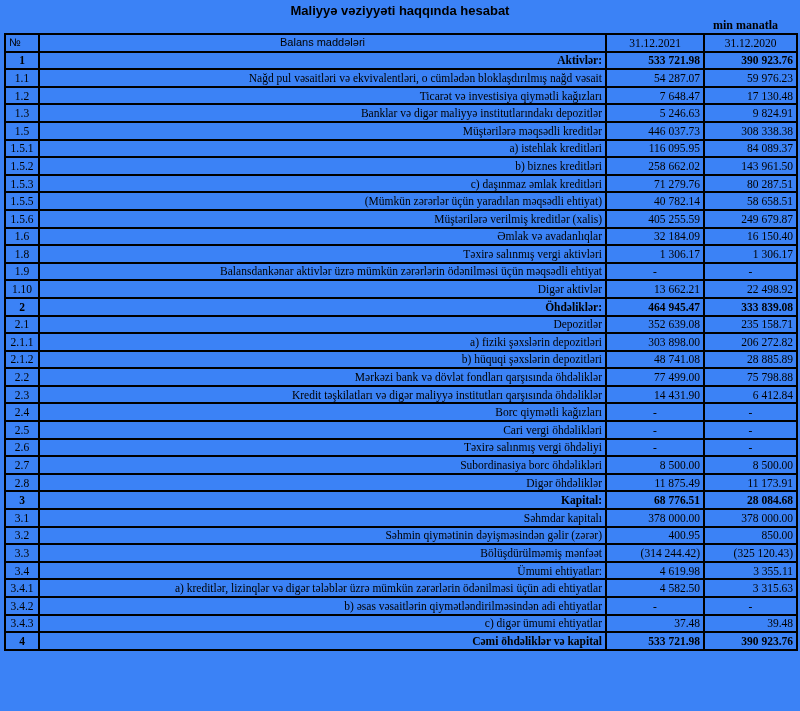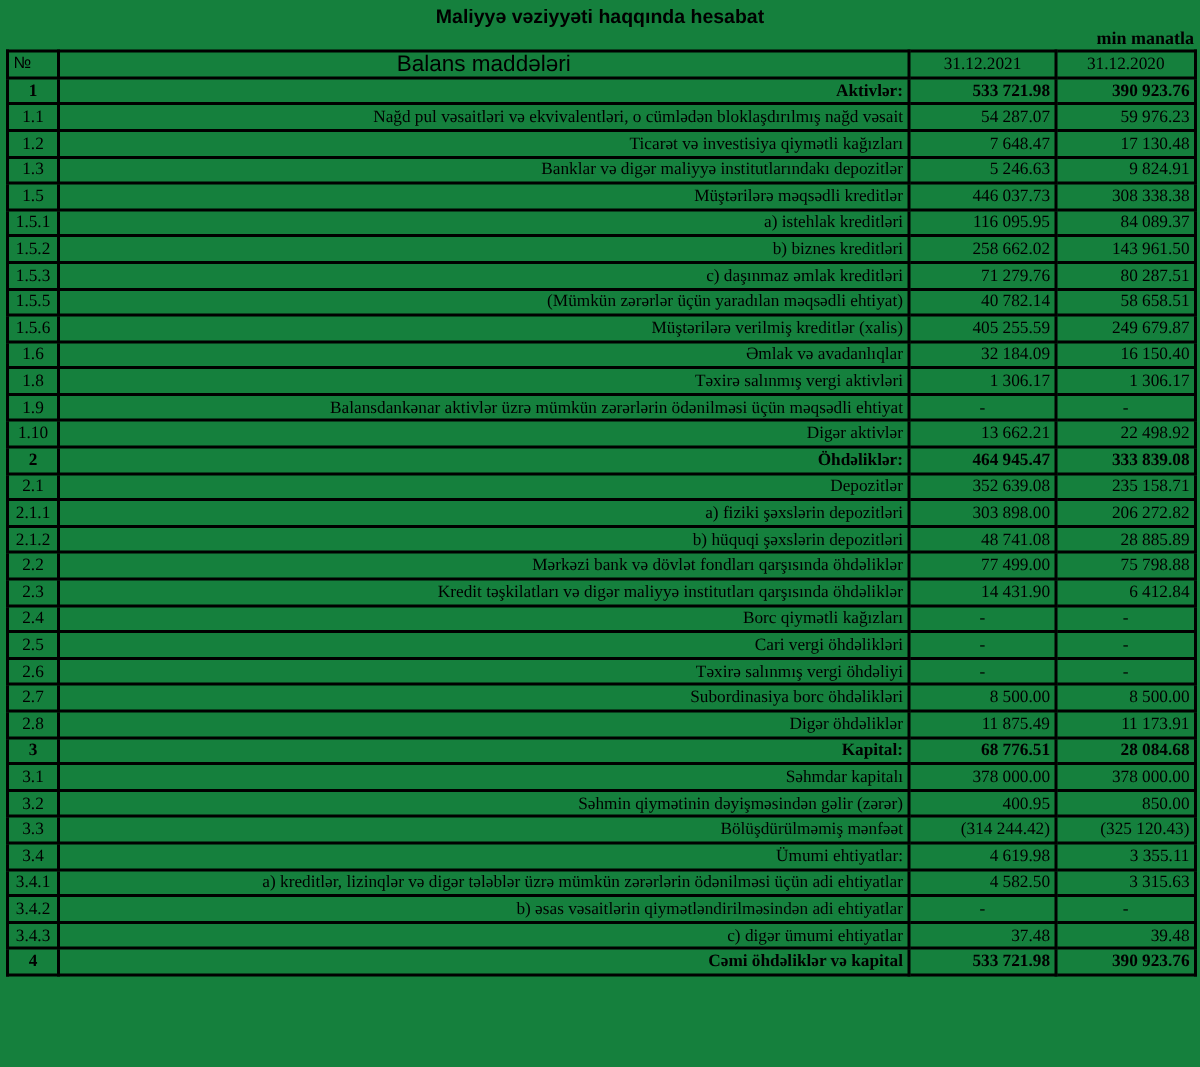--- a/index.html
+++ b/index.html
@@ -4,36 +4,36 @@
 <style>
   html, body {
     margin: 0;
     padding: 0;
     background: #ffffff;
   }
   .page {
     position: relative;
     width: 800px;
     height: 711px;
-    background: #15803d;
+    background: #3b82f6;
     color: #000000;
     overflow: hidden;
   }
   .title {
     text-align: center;
     font-family: "Liberation Sans", sans-serif;
     font-weight: bold;
     font-size: 13px;
     padding-top: 4px;
     line-height: 14px;
   }
   .unit-note {
     position: absolute;
     top: 19px;
-    right: 4px;
+    right: 22px;
     font-family: "Liberation Serif", serif;
     font-weight: bold;
     font-size: 12px;
     line-height: 13px;
   }
   table.balance {
     position: absolute;
     top: 33px;
     left: 4px;
     width: 792px;
@@ -53,21 +53,21 @@
     font-weight: normal;
   }
   th.h-no {
     text-align: left;
     font-family: "Liberation Sans", sans-serif;
     font-size: 11px;
   }
   th.h-item {
     text-align: center;
     font-family: "Liberation Sans", sans-serif;
-    font-size: 15px;
+    font-size: 11px;
   }
   th.h-date {
     text-align: center;
     font-weight: bold;
     font-size: 11.5px;
     margin-top: 40px;
   }
   td.no   { text-align: center; }
   td.item { text-align: right; }
   td.val  { text-align: right; }

